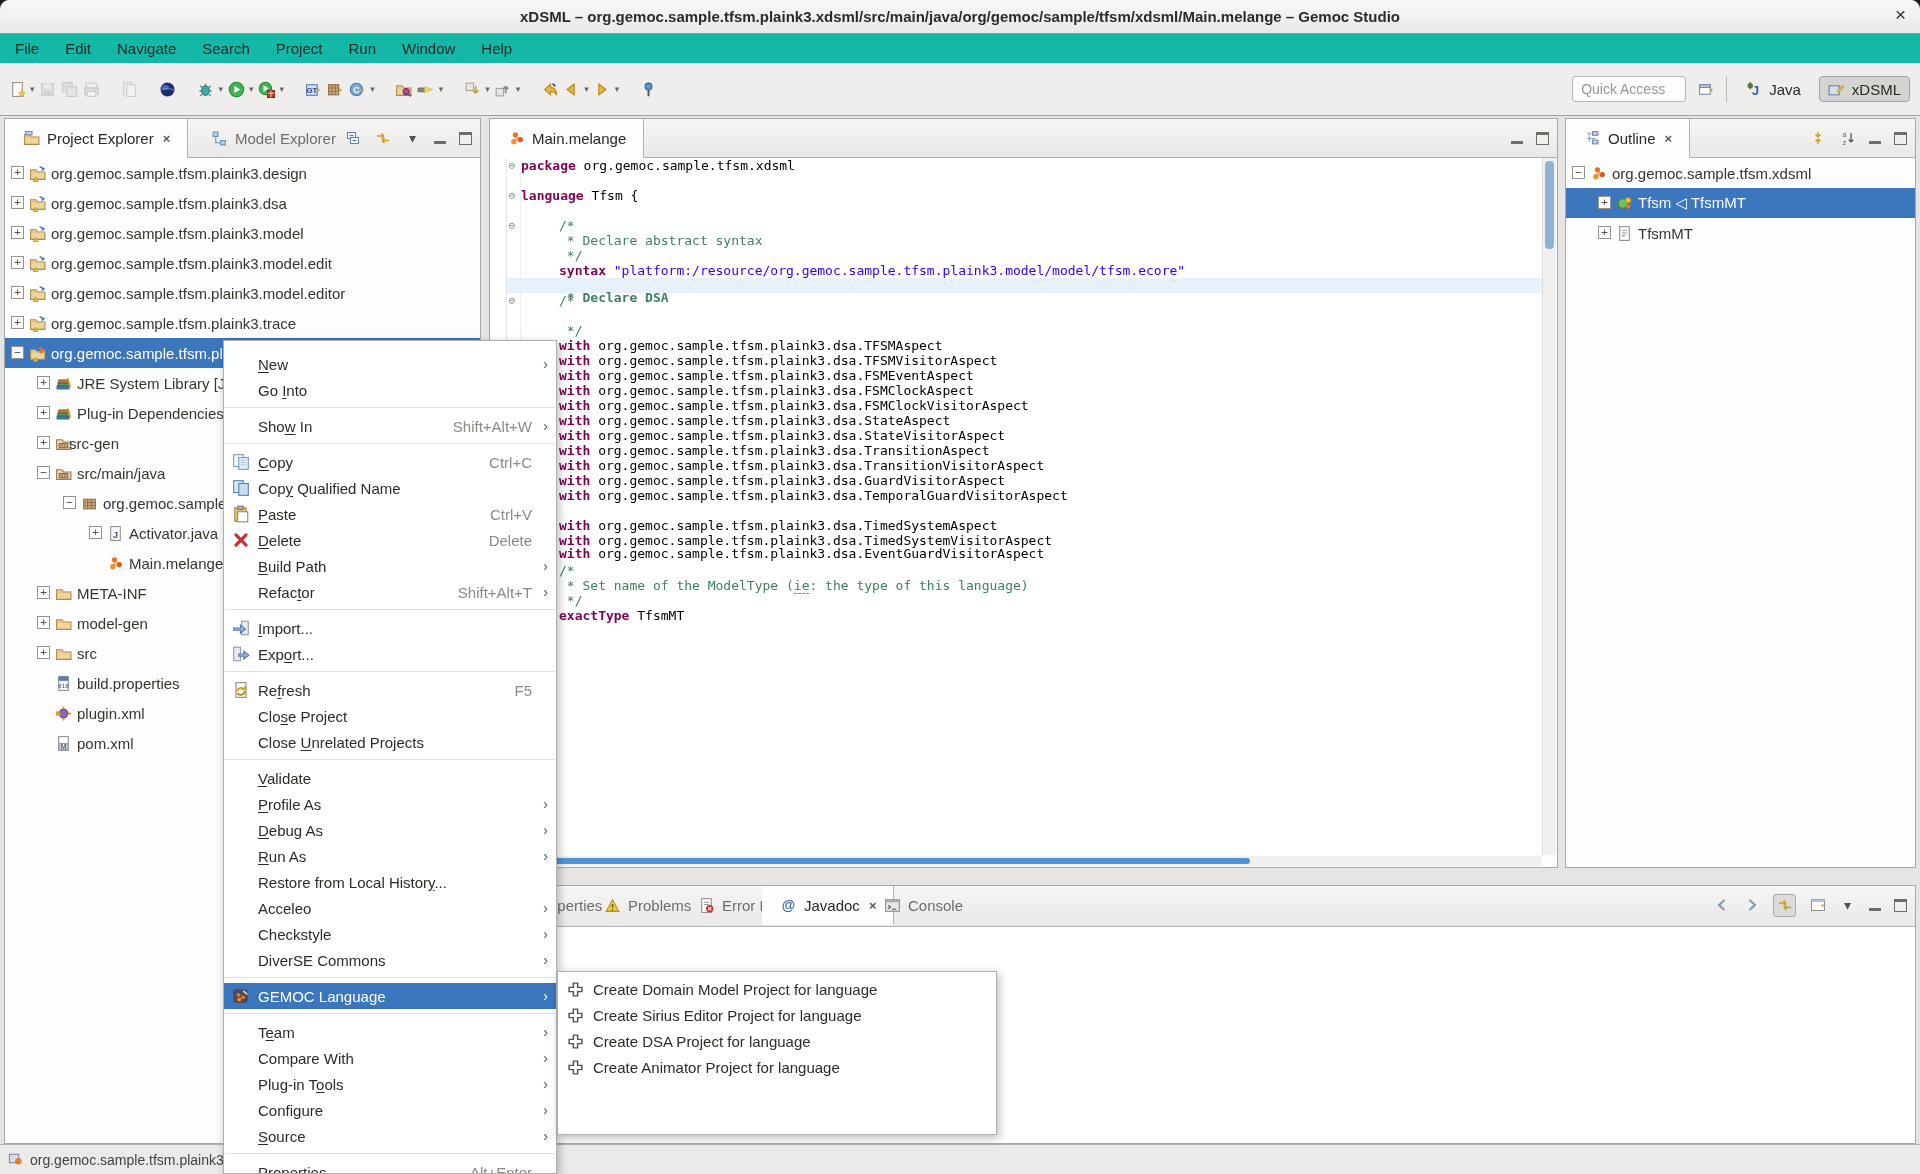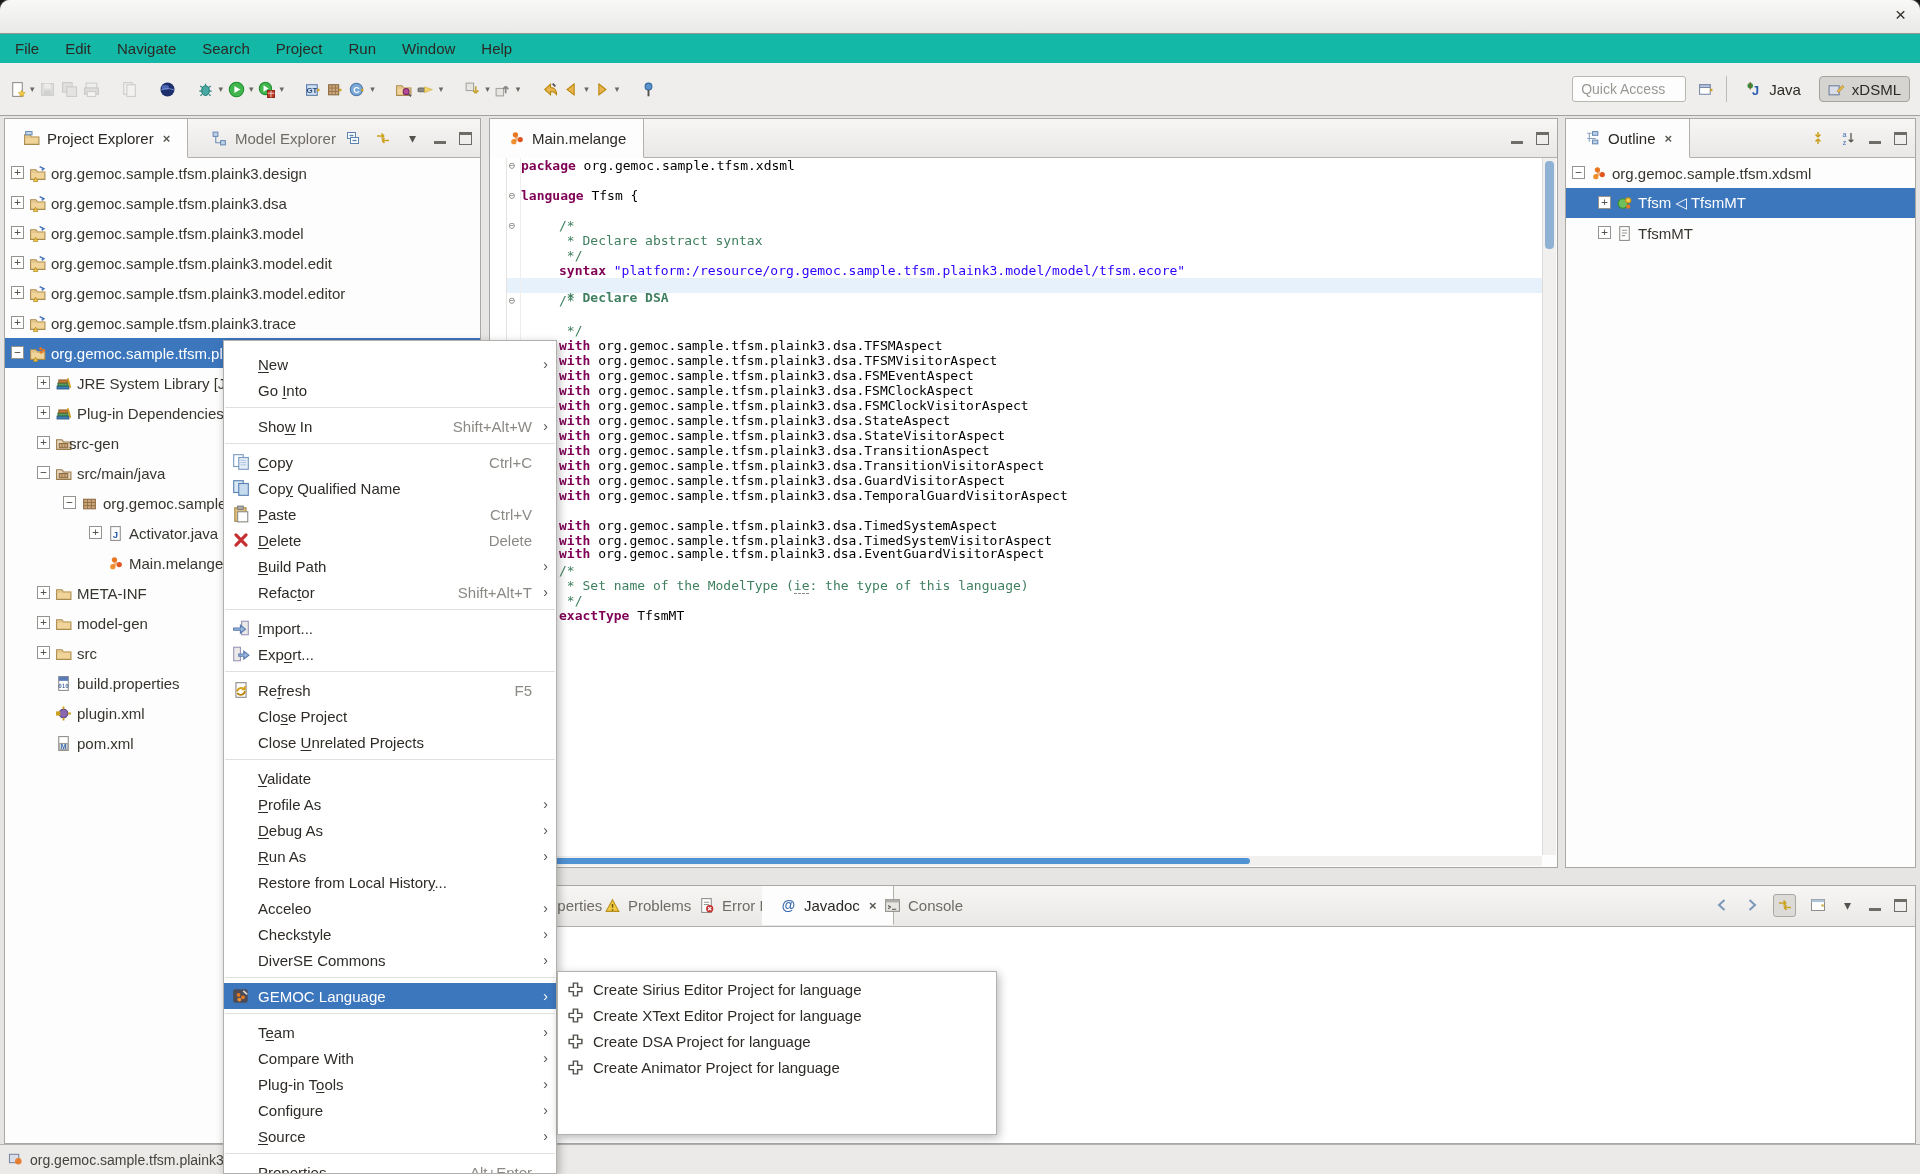--- a/index.html
+++ b/index.html
@@ -83,20 +83,21 @@
   
   .statusbar{position:absolute;left:0;right:0;bottom:0;height:29px;background:#eceae8;border-top:1px solid #b5b3af;display:flex;align-items:center;padding-left:8px;gap:7px;font-size:14px;color:#45433e;}
   .statusbar svg{width:15px;height:15px;}
 </style>
 </head>
 <body>
 
 <div id="win">
 
   <div class="titlebar">
+    <span class="title-text">xDSML – org.gemoc.sample.tfsm.plaink3.xdsml/src/main/java/org/gemoc/sample/tfsm/xdsml/Main.melange – Gemoc Studio</span>
     <span class="close-x">×</span>
   </div>
 
   <div class="menubar" id="menubar">
       <span class="mitem">File</span>
       <span class="mitem">Edit</span>
       <span class="mitem">Navigate</span>
       <span class="mitem">Search</span>
       <span class="mitem">Project</span>
       <span class="mitem">Run</span>
@@ -982,29 +983,29 @@
         <span class="accel">Alt+Enter</span>
       </div>
     </div>
   <div class="submenu" id="submenu">
       <div class="smi">
         <span style="display: inline-flex; width: 17px; height: 17px; flex: 0 0 auto;">
           <svg viewBox="0 0 16 16" xmlns="http://www.w3.org/2000/svg">
             <path d="M6 2h4v4h4v4h-4v4H6v-4H2V6h4z" fill="#fff" stroke="#55534e" stroke-width="1.4"></path>
           </svg>
         </span>
-        <span>Create Sirius Editor Project for language</span>
+        <span>Create Domain Model Project for language</span>
       </div>
       <div class="smi">
         <span style="display: inline-flex; width: 17px; height: 17px; flex: 0 0 auto;">
           <svg viewBox="0 0 16 16" xmlns="http://www.w3.org/2000/svg">
             <path d="M6 2h4v4h4v4h-4v4H6v-4H2V6h4z" fill="#fff" stroke="#55534e" stroke-width="1.4"></path>
           </svg>
         </span>
-        <span>Create XText Editor Project for language</span>
+        <span>Create Sirius Editor Project for language</span>
       </div>
       <div class="smi">
         <span style="display: inline-flex; width: 17px; height: 17px; flex: 0 0 auto;">
           <svg viewBox="0 0 16 16" xmlns="http://www.w3.org/2000/svg">
             <path d="M6 2h4v4h4v4h-4v4H6v-4H2V6h4z" fill="#fff" stroke="#55534e" stroke-width="1.4"></path>
           </svg>
         </span>
         <span>Create DSA Project for language</span>
       </div>
       <div class="smi">

